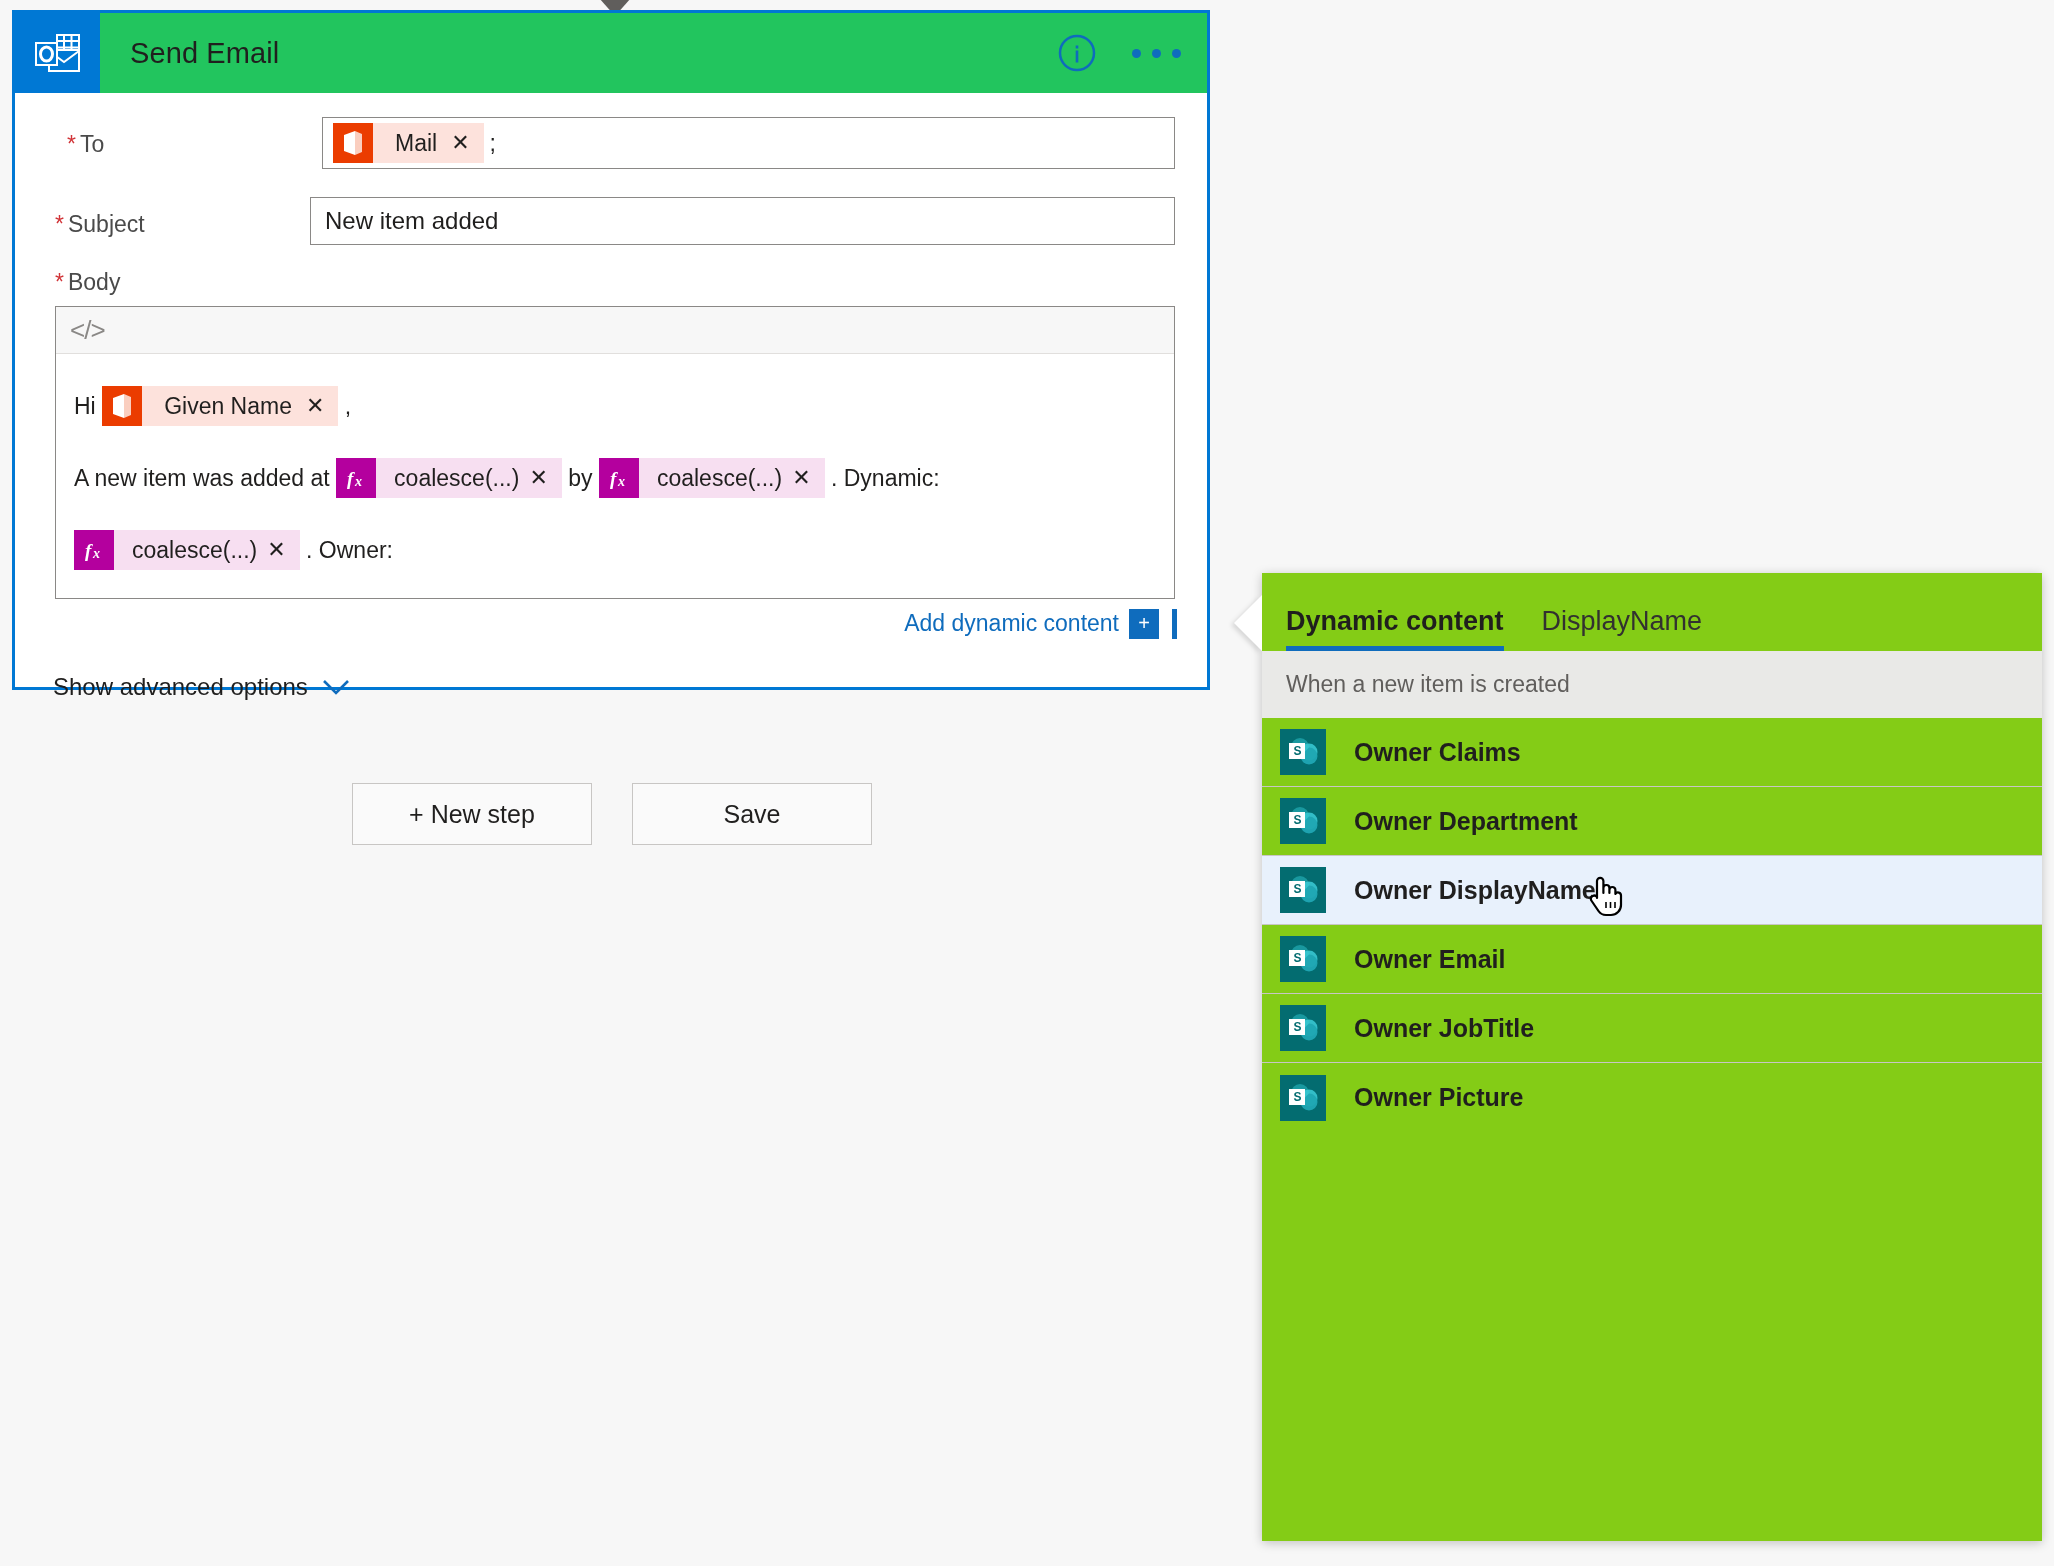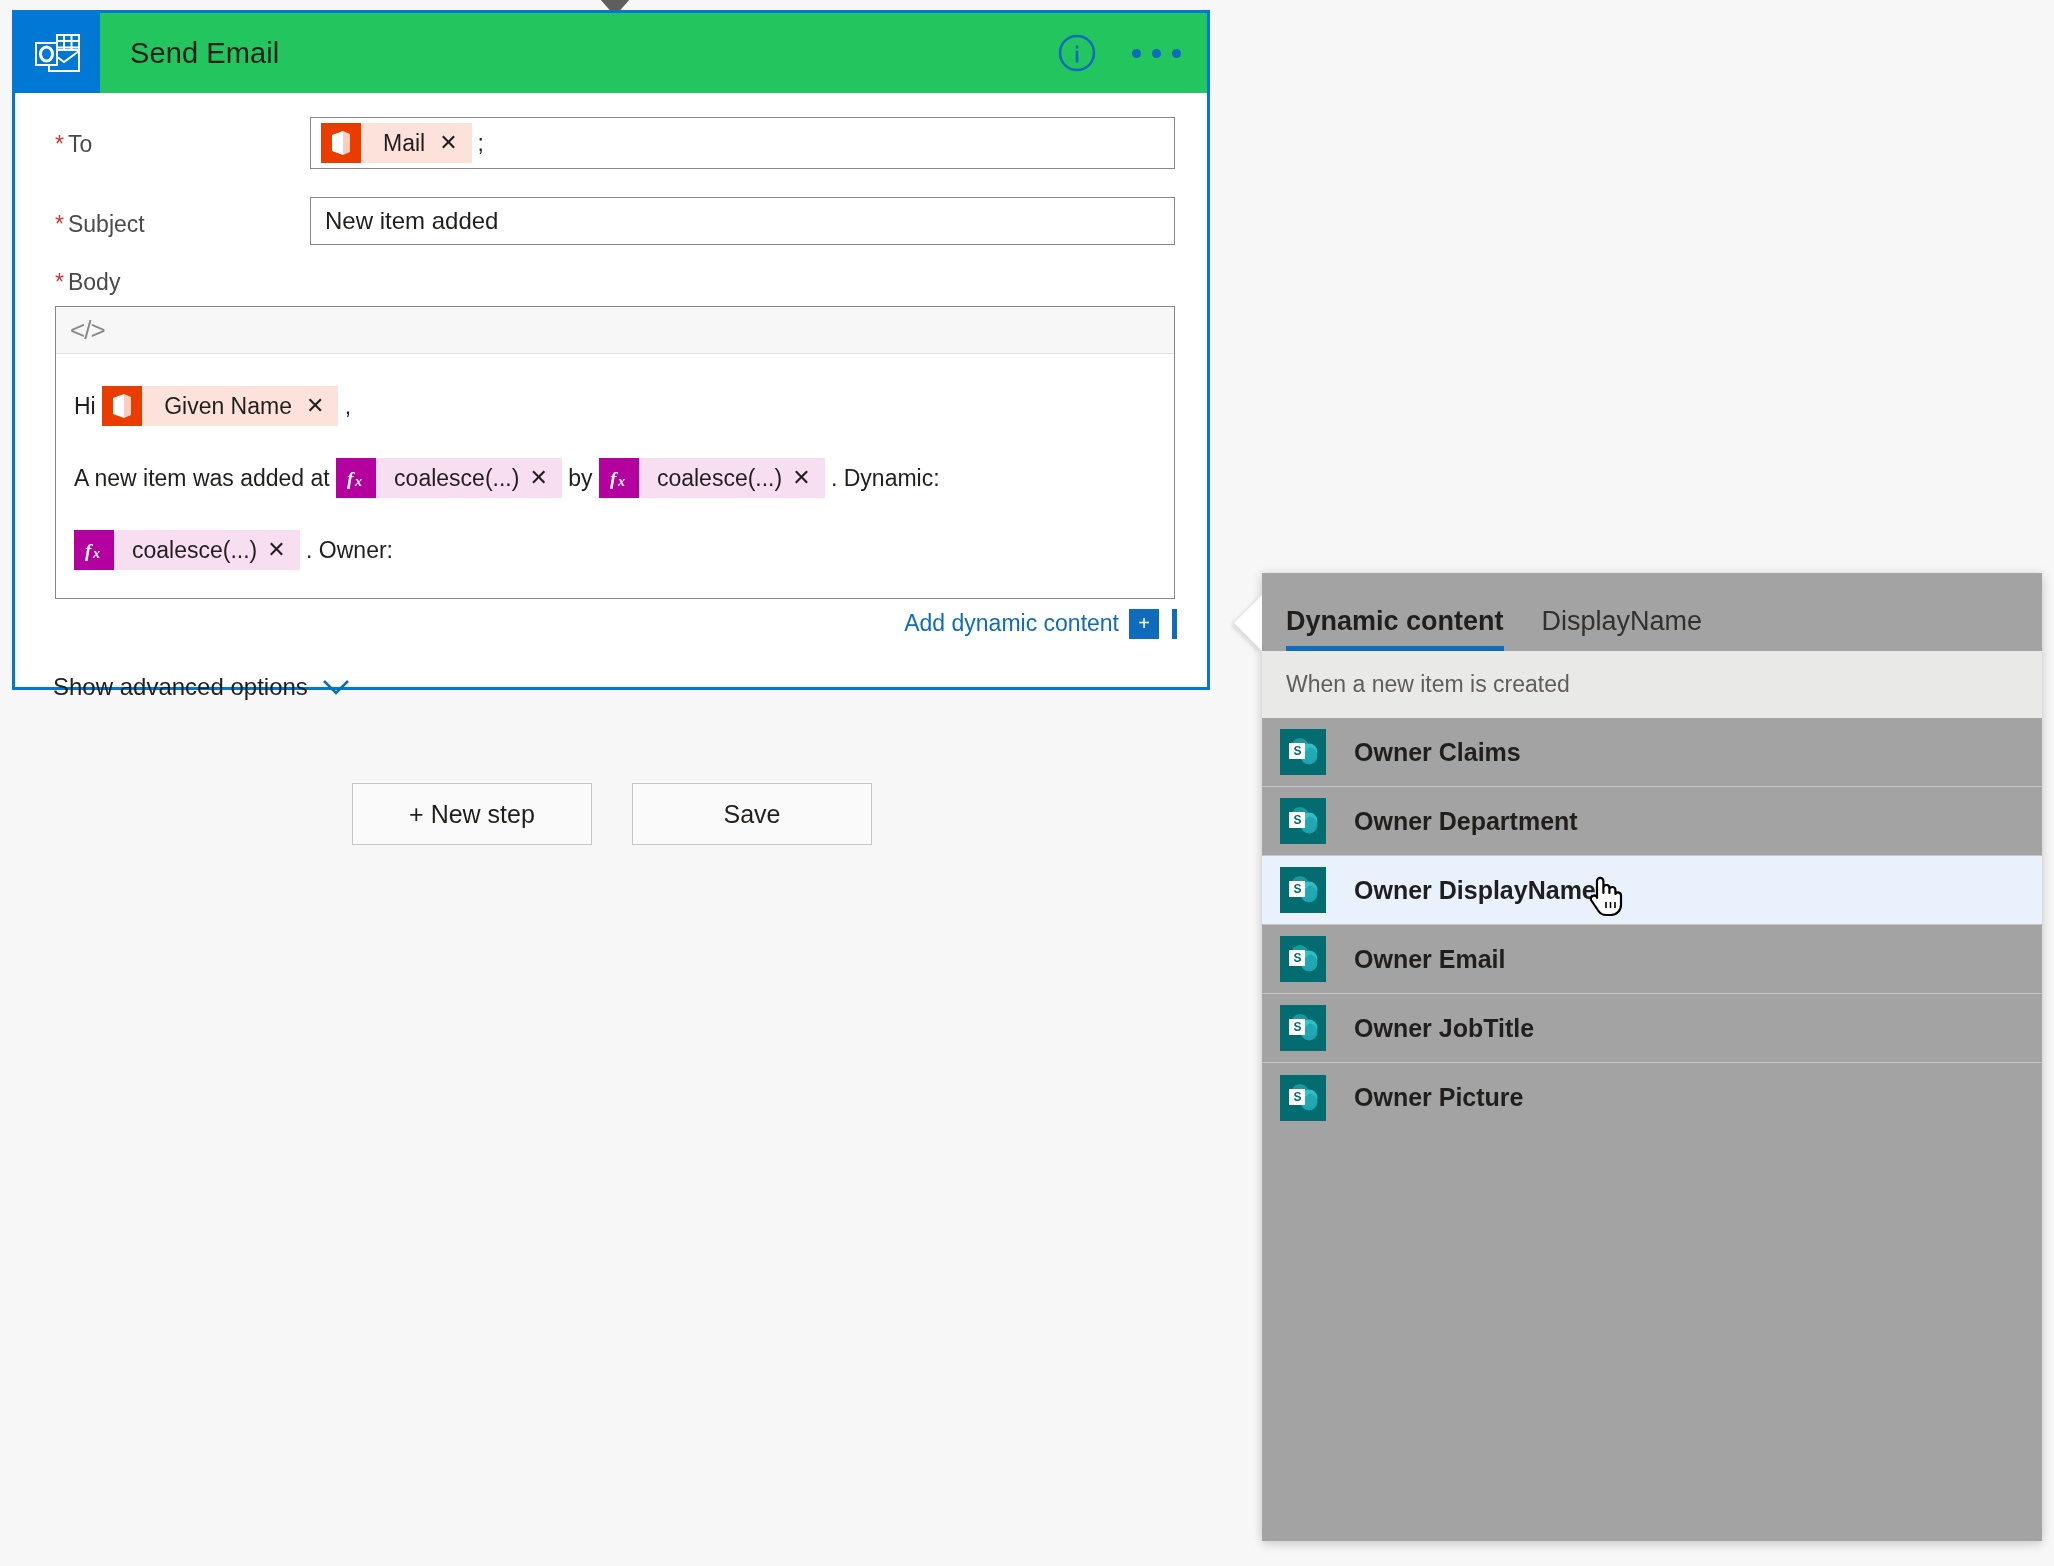--- a/index.html
+++ b/index.html
@@ -246,21 +246,21 @@
     text-align: center;
   }
 
   
   .dc-panel {
     position: absolute;
     left: 1262px;
     top: 573px;
     width: 780px;
     height: 968px;
-    background: #a3a3a3;
+    background: #84cc16;
     box-shadow: 0 2px 10px rgba(0,0,0,.22);
   }
   .dc-callout {
     position: absolute;
     left: -28px;
     top: 22px;
     width: 0; height: 0;
     border-top: 28px solid transparent;
     border-bottom: 28px solid transparent;
     border-right: 28px solid #ffffff;
@@ -394,21 +394,21 @@
         <div class="ellipsis-btn">
           <span class="dot"></span>
             <span class="dot"></span>
             <span class="dot"></span>
         </div>
       </div>
     </div>
 
     <div class="card-body">
 
-      <div class="field-row" style="margin-top:24px;">
+      <div class="field-row" style="margin-top:24px;margin-left:12px;">
         <div class="field-label">
           <span class="req-star">*</span><span>To</span>
         </div>
         <div class="field-control">
           <div class="text-input-box to-box">
             <span class="token">
               <span class="tok-icon">
                 <svg width="24" height="26" viewBox="0 0 24 26">
                   <path d="M3 21 L14 25 L14 1 L3 5 Z" fill="#ffffff"></path>
                   <path d="M14 1 L21 4 L21 22 L14 25 Z" fill="#ffffff" opacity="0.75"></path>

